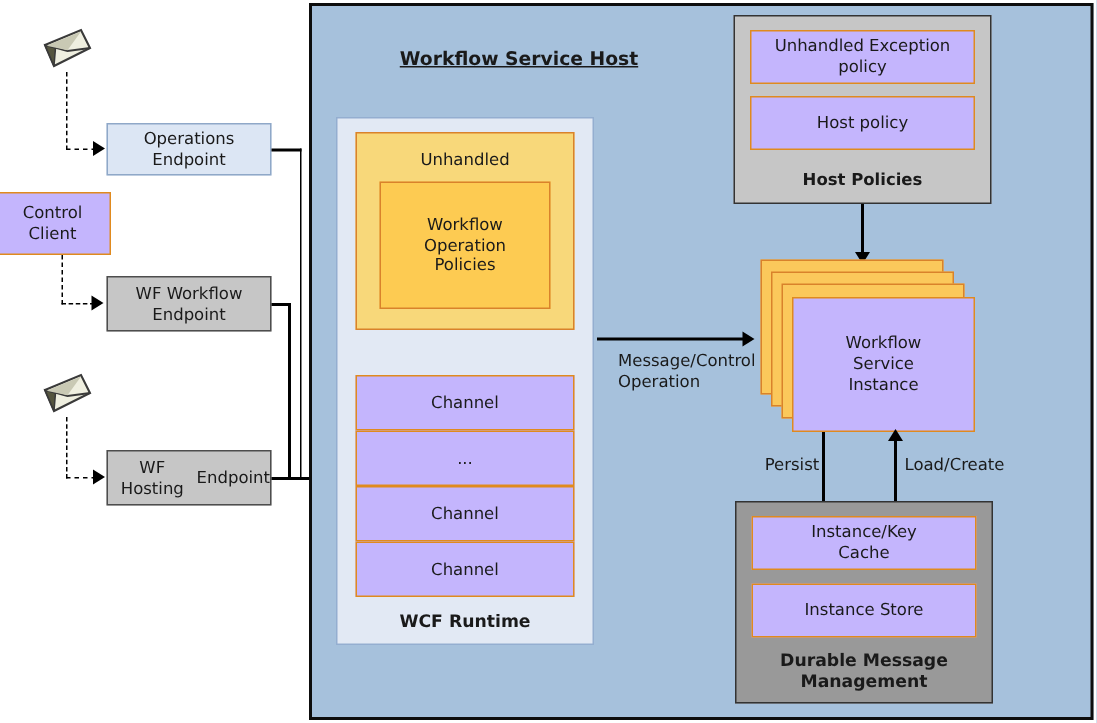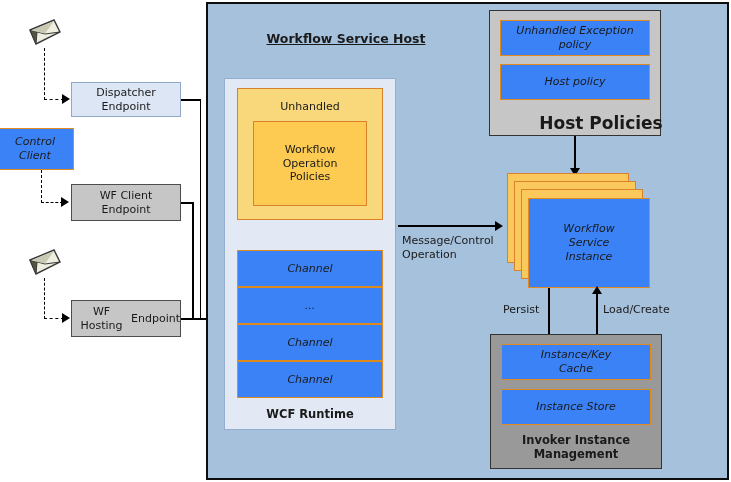--- a/index.html
+++ b/index.html
@@ -12,21 +12,21 @@
     position:relative;
   }
   #stage{position:absolute;left:0;top:0;width:731px;height:482px;}
 
   .box{position:absolute;box-sizing:border-box;display:flex;align-items:center;
        justify-content:center;text-align:center;line-height:1.25;}
 
   
   .fill-blue-pale{background:#DCE6F4;border:1px solid #8FA8C8;}
   .fill-gray{background:#C6C6C6;border:1px solid #4d4d4d;}
-  .fill-amber{background:#3b82f6;border:1px solid #E08A1E;font-style:italic;}
+  .fill-amber{background:#c4b5fd;border:1px solid #E08A1E;}
   .fill-amber-light{background:#F8D87A;border:1px solid #D9822B;}
   .fill-amber-strong{background:#FDCB52;border:1px solid #D9822B;}
   .panel-blue{background:#A6C1DC;border:2px solid #0d0d0d;}
   .panel-wcf{background:#E2E9F4;border:1px solid #94AED0;}
   .panel-policies{background:#C6C6C6;border:1px solid #333333;}
   .title-lbl{position:absolute;text-align:center;font-weight:bold;}
   .lbl{position:absolute;line-height:1.25;}
 
   
   .ln{position:absolute;background:#000;}
@@ -53,34 +53,34 @@
       <polygon points="2,12 8,26 9,14" fill="#55553f" stroke="#3a3a3a" stroke-width="1"></polygon>
       <polyline points="2,12 17,16 32,14" fill="none" stroke="#3a3a3a" stroke-width="1.2"></polyline>
       <polygon points="3,12.5 26,3 17,15.5" fill="#c9c9b4" stroke="none"></polygon>
     </svg>
   </div>
   <div class="dash-v" style="left:44px;top:48px;height:52px;"></div>
   <div class="dash-h" style="left:44px;top:99px;width:20px;"></div>
   <div class="arrow arrow-r" style="left:62px;top:94px;"></div>
 
   <div class="box fill-blue-pale" style="left:71px;top:82px;width:110px;height:35px;flex-direction:column;">
-    <span>Dispatcher</span>
+    <span>Operations</span>
     <span>Endpoint</span>
   </div>
 
   <div class="box fill-amber" style="left:-4px;top:128px;width:78px;height:42px;flex-direction:column;">
     <span>Control</span>
     <span>Client</span>
   </div>
   <div class="dash-v" style="left:41px;top:170px;height:33px;"></div>
   <div class="dash-h" style="left:41px;top:202px;width:22px;"></div>
   <div class="arrow arrow-r" style="left:61px;top:197px;"></div>
 
   <div class="box fill-gray" style="left:71px;top:184px;width:110px;height:37px;flex-direction:column;">
-    <span>WF Client</span>
+    <span>WF Workflow</span>
     <span>Endpoint</span>
   </div>
 
   <div class="envelope" style="left:28px;top:248px;width:34px;height:30px;">
     <svg width="34" height="30" viewBox="0 0 34 30">
       <polygon points="2,12 26,2 32,14 8,26" fill="#efefe0" stroke="#3a3a3a" stroke-width="1.4"></polygon>
       <polygon points="2,12 8,26 9,14" fill="#55553f" stroke="#3a3a3a" stroke-width="1"></polygon>
       <polyline points="2,12 17,16 32,14" fill="none" stroke="#3a3a3a" stroke-width="1.2"></polyline>
       <polygon points="3,12.5 26,3 17,15.5" fill="#c9c9b4" stroke="none"></polygon>
     </svg>
@@ -126,62 +126,62 @@
     <span>Channel</span>
   </div>
   <div class="box fill-amber" style="left:237px;top:361px;width:146px;height:37px;">
     <span>Channel</span>
   </div>
 
   <div class="title-lbl" style="left:224px;top:407px;width:172px;font-size:11.5px;">WCF Runtime</div>
 
   <div class="ln ln-h" style="left:398px;top:225px;width:99px;"></div>
   <div class="arrow arrow-r" style="left:495px;top:220.5px;"></div>
-  <div class="lbl" style="left:402px;top:234px;width:110px;">
+  <div class="lbl" style="left:412px;top:234px;width:110px;">
     <div>Message/Control</div>
     <div>Operation</div>
   </div>
 
   <div class="panel-policies" style="position:absolute;left:489px;top:10px;width:172px;height:126px;box-sizing:border-box;"></div>
   <div class="box fill-amber" style="left:500px;top:20px;width:150px;height:36px;flex-direction:column;">
     <span>Unhandled Exception</span>
     <span>policy</span>
   </div>
   <div class="box fill-amber" style="left:500px;top:64px;width:150px;height:36px;">
     <span>Host policy</span>
   </div>
-  <div class="title-lbl" style="left:515px;top:113px;width:172px;font-size:17px;">Host Policies</div>
+  <div class="title-lbl" style="left:489px;top:113px;width:172px;font-size:11px;">Host Policies</div>
 
   <div class="ln ln-v" style="left:574px;top:136px;height:36px;"></div>
   <div class="arrow arrow-d" style="left:570px;top:168px;"></div>
 
   <div class="stackcard" style="left:507px;top:173px;width:122px;height:90px;"></div>
   <div class="stackcard" style="left:514px;top:181px;width:122px;height:90px;"></div>
   <div class="stackcard" style="left:521px;top:189px;width:122px;height:90px;"></div>
   <div class="box fill-amber" style="left:528px;top:198px;width:122px;height:90px;flex-direction:column;">
     <span>Workflow</span>
     <span>Service</span>
     <span>Instance</span>
   </div>
 
 
   <div class="ln ln-v" style="left:548px;top:288px;height:52px;"></div>
   <div class="arrow arrow-d" style="left:544px;top:334px;"></div>
-  <div class="lbl" style="left:503px;top:303px;width:50px;text-align:left;">Persist</div>
+  <div class="lbl" style="left:503px;top:303px;width:50px;text-align:center;">Persist</div>
 
   <div class="ln ln-v" style="left:596px;top:291px;height:49px;"></div>
   <div class="arrow arrow-u" style="left:592px;top:286px;"></div>
   <div class="lbl" style="left:603px;top:303px;width:80px;">Load/Create</div>
 
   <div class="panel-policies" style="position:absolute;left:490px;top:334px;width:172px;height:135px;background:#999999;box-sizing:border-box;"></div>
   <div class="box fill-amber" style="left:501px;top:344px;width:150px;height:36px;flex-direction:column;">
     <span>Instance/Key</span>
     <span>Cache</span>
   </div>
   <div class="box fill-amber" style="left:501px;top:389px;width:150px;height:36px;">
     <span>Instance Store</span>
   </div>
   <div class="title-lbl" style="left:490px;top:433px;width:172px;font-size:11.5px;">
-    <div>Invoker Instance</div>
+    <div>Durable Message</div>
     <div>Management</div>
   </div>
 
 </div>
 
 </body></html>

